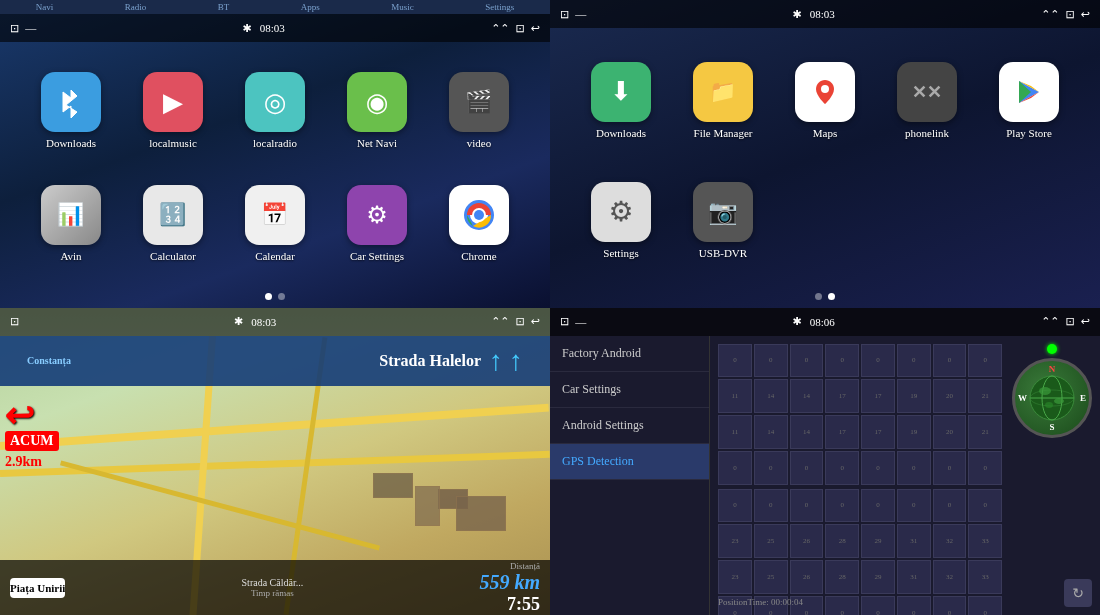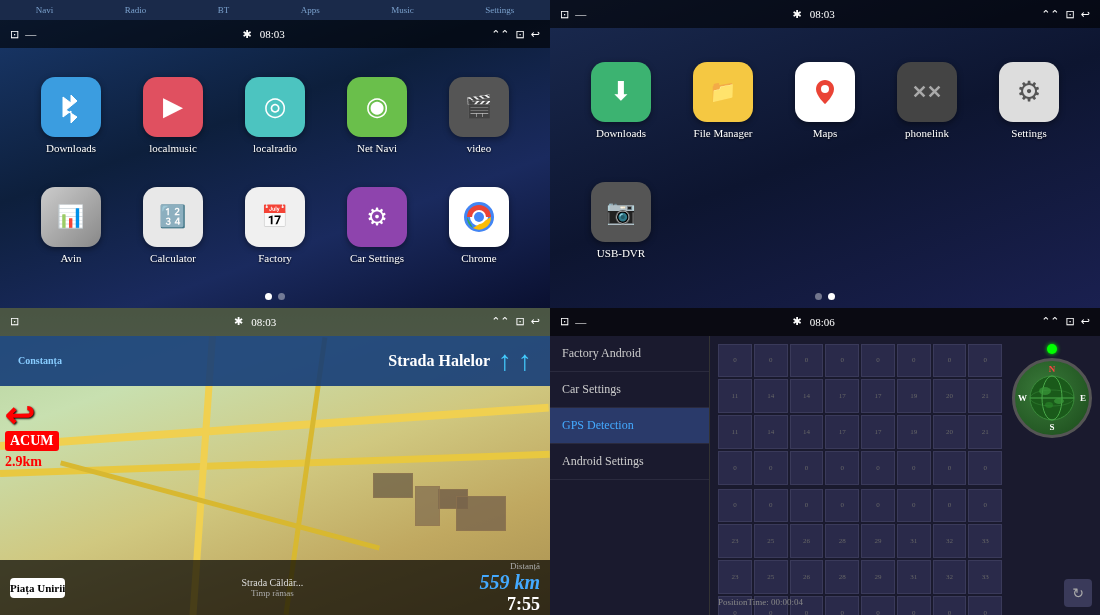--- a/index.html
+++ b/index.html
@@ -108,21 +108,21 @@
     }
     .map-nav-bar {
       position: absolute;
       top: 0;
       left: 0; right: 0;
       height: 50px;
       background: rgba(20,60,120,0.9);
       display: flex;
       align-items: center;
       justify-content: space-between;
-      padding: 0 18px;
+      padding: 0 27px;
       font-size: 12px;
       color: #fff;
       font-weight: bold;
     }
     .map-arrows { display: flex; gap: 6px; align-items: center; }
     .map-bottom-bar {
       position: absolute;
       bottom: 0;
       left: 0; right: 0;
       height: 55px;
@@ -236,21 +236,21 @@
     }
 
     
     .q2-bg {
       background: linear-gradient(160deg, #1a2a50 0%, #0d1530 50%, #1a2050 100%);
     }
 
     
     .q1-top-nav {
       background: #1a2a4a;
-      height: 20px;
+      height: 14px;
       display: flex;
       align-items: center;
       justify-content: space-around;
     }
     .q1-nav-item {
       font-size: 9px;
       color: #7aa0cc;
       padding: 0 6px;
       height: 100%;
       display: flex;
@@ -338,21 +338,21 @@
     <div class="app-item">
       <div class="app-icon icon-calculator">
         <span style="font-size:22px;">🔢</span>
       </div>
       <span class="app-label">Calculator</span>
     </div>
     <div class="app-item">
       <div class="app-icon icon-calendar">
         <span style="font-size:22px;">📅</span>
       </div>
-      <span class="app-label">Factory</span>
+      <span class="app-label">Calendar</span>
     </div>
     <div class="app-item">
       <div class="app-icon icon-carsettings">
         <span style="color:#fff;font-size:24px;">⚙</span>
       </div>
       <span class="app-label">Car Settings</span>
     </div>
     <div class="app-item">
       <div class="app-icon icon-chrome">
 
@@ -416,20 +416,33 @@
         </svg>
       </div>
       <span class="app-label">Maps</span>
     </div>
     <div class="app-item">
       <div class="app-icon icon-phonelink">
         <span style="color:#aaa;font-size:18px;font-weight:bold;">✕✕</span>
       </div>
       <span class="app-label">phonelink</span>
     </div>
+    <div class="app-item">
+      <div class="app-icon icon-playstore">
+
+        <svg width="36" height="36" viewBox="0 0 36 36">
+          <rect width="36" height="36" rx="8" fill="white"></rect>
+          <path d="M8 7 L28 18 L8 29 Z" fill="#4285F4"></path>
+          <path d="M8 7 L20 18 L8 29 Z" fill="#34A853"></path>
+          <path d="M8 7 L20 12 L28 18 Z" fill="#FBBC05"></path>
+          <path d="M8 29 L20 24 L28 18 Z" fill="#EA4335"></path>
+        </svg>
+      </div>
+      <span class="app-label">Play Store</span>
+    </div>
 
     <div class="app-item">
       <div class="app-icon icon-settings">
         <span style="font-size:28px;color:#555;">⚙</span>
       </div>
       <span class="app-label">Settings</span>
     </div>
     <div class="app-item">
       <div class="app-icon icon-usbdvr">
         <span style="font-size:24px;color:#ddd;">📷</span>
@@ -525,22 +538,22 @@
       <span>⌃⌃</span>
       <span>⊡</span>
       <span>↩</span>
     </div>
   </div>
   <div class="settings-content">
 
     <div class="settings-menu">
       <div class="settings-item">Factory Android</div>
       <div class="settings-item">Car Settings</div>
+      <div class="settings-item">Android Settings</div>
       <div class="settings-item active">GPS Detection</div>
-      <div class="settings-item">Android Settings</div>
     </div>
 
     <div class="settings-main">
 
       <div style="margin-right:90px;">
 
         <div style="display:grid;grid-template-columns:repeat(8,1fr);gap:2px;margin-bottom:2px;">
           <div class="gps-cell">0</div>
           <div class="gps-cell">0</div>
           <div class="gps-cell">0</div>

